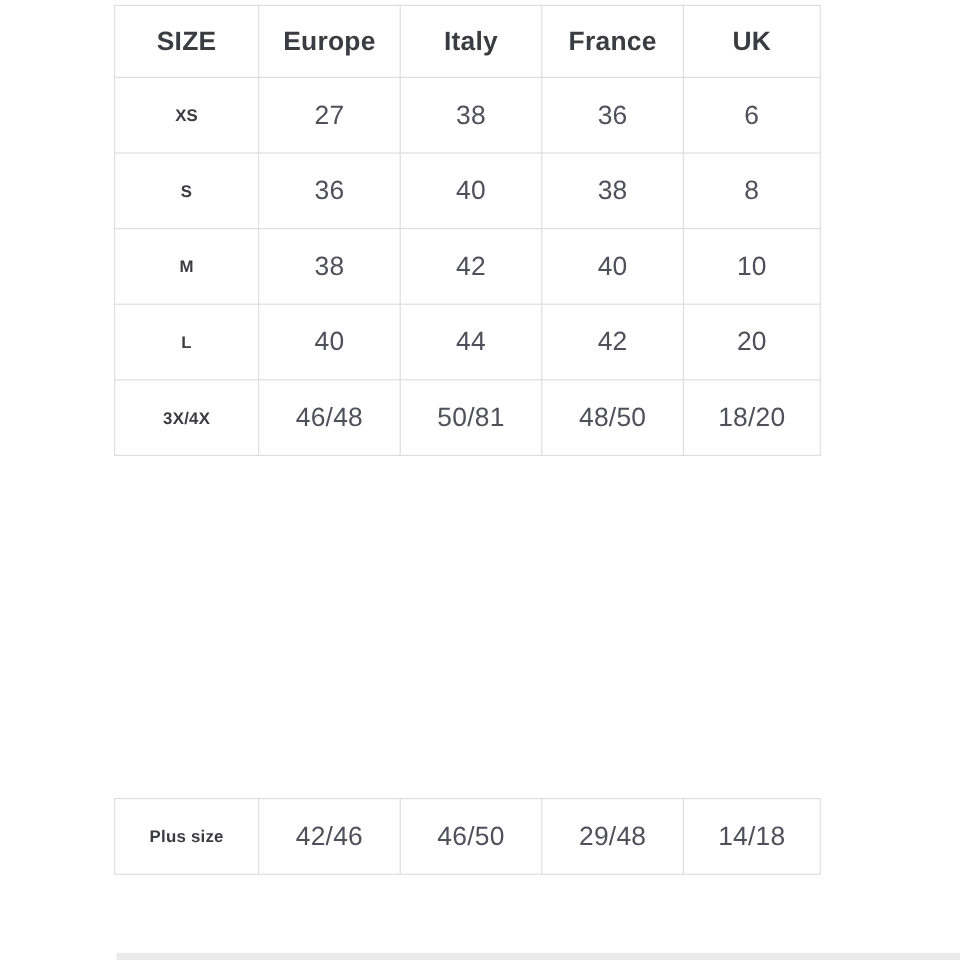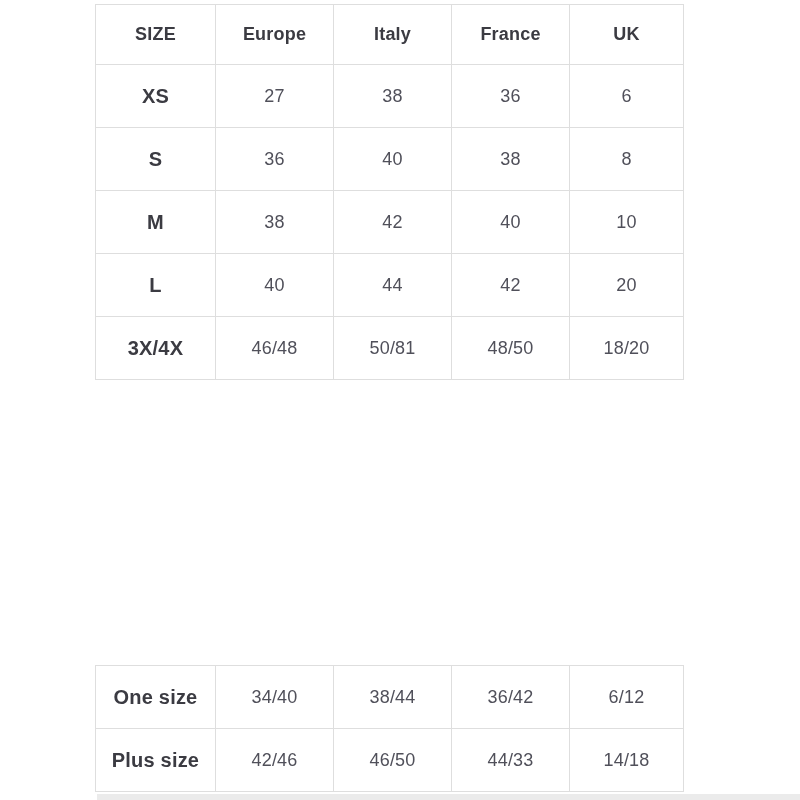--- a/index.html
+++ b/index.html
@@ -31,35 +31,35 @@
   col.c2 { width: 118px; }
   col.c3 { width: 118px; }
   col.c4 { width: 114px; }
 
   .size-table th,
   .size-table td {
     border: 1px solid #dedede;
     text-align: center;
     vertical-align: middle;
     padding: 0;
-    font-size: 18px;
+    font-size: 22px;
     font-weight: 400;
     color: #50505a;
     letter-spacing: 0.2px;
   }
   .size-table th {
     height: 59px;
     font-weight: 700;
     color: #3b3b42;
   }
   .size-table tbody td { height: 62px; }
   .size-table td.lbl {
     font-weight: 700;
     color: #3b3b42;
-    font-size: 20px;
+    font-size: 14px;
   }
   .bottom-edge {
     position: absolute;
     left: 97px;
     top: 794px;
     width: 703px;
     height: 6px;
     background: #ebebeb;
   }
 </style>
@@ -127,31 +127,24 @@
   <table class="size-table secondary">
     <colgroup>
         <col class="c0">
         <col class="c1">
         <col class="c2">
         <col class="c3">
         <col class="c4">
       </colgroup>
     <tbody>
       <tr>
-        <td class="lbl">One size</td>
-        <td>34/40</td>
-        <td>38/44</td>
-        <td>36/42</td>
-        <td>6/12</td>
-      </tr>
-      <tr>
         <td class="lbl">Plus size</td>
         <td>42/46</td>
         <td>46/50</td>
-        <td>44/33</td>
+        <td>29/48</td>
         <td>14/18</td>
       </tr>
     </tbody>
   </table>
 
   <div class="bottom-edge"></div>
 
 </div>
 
 </body></html>

